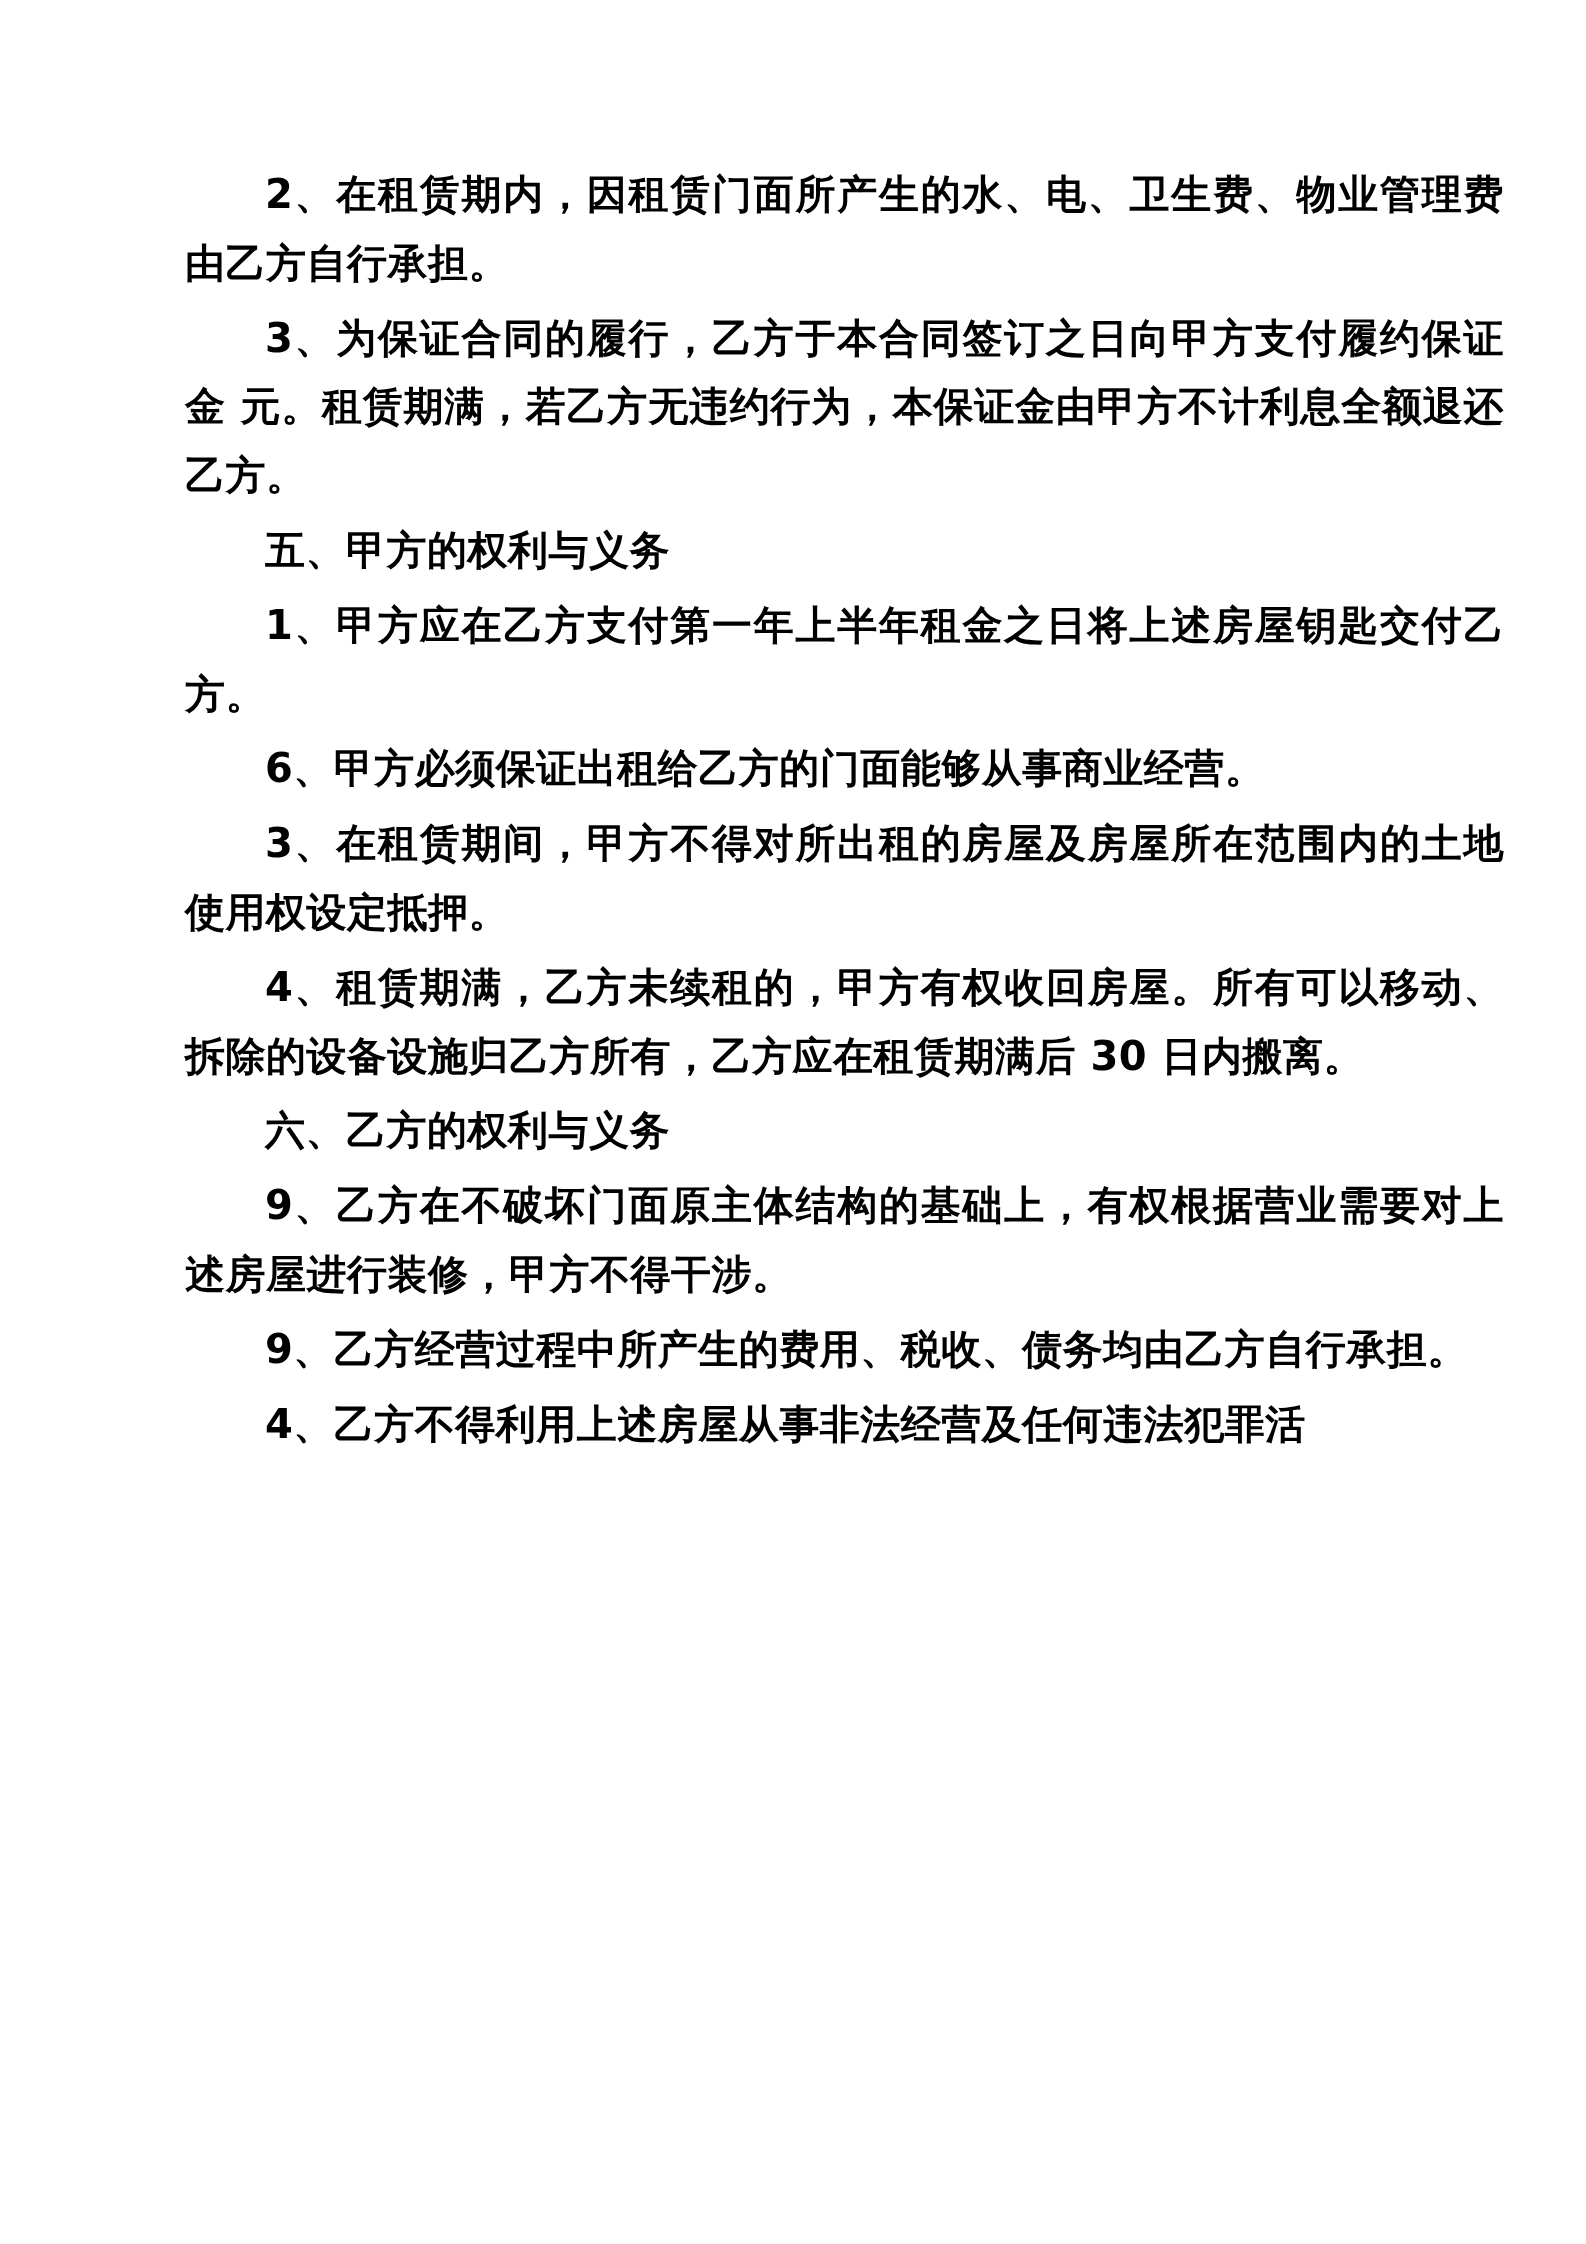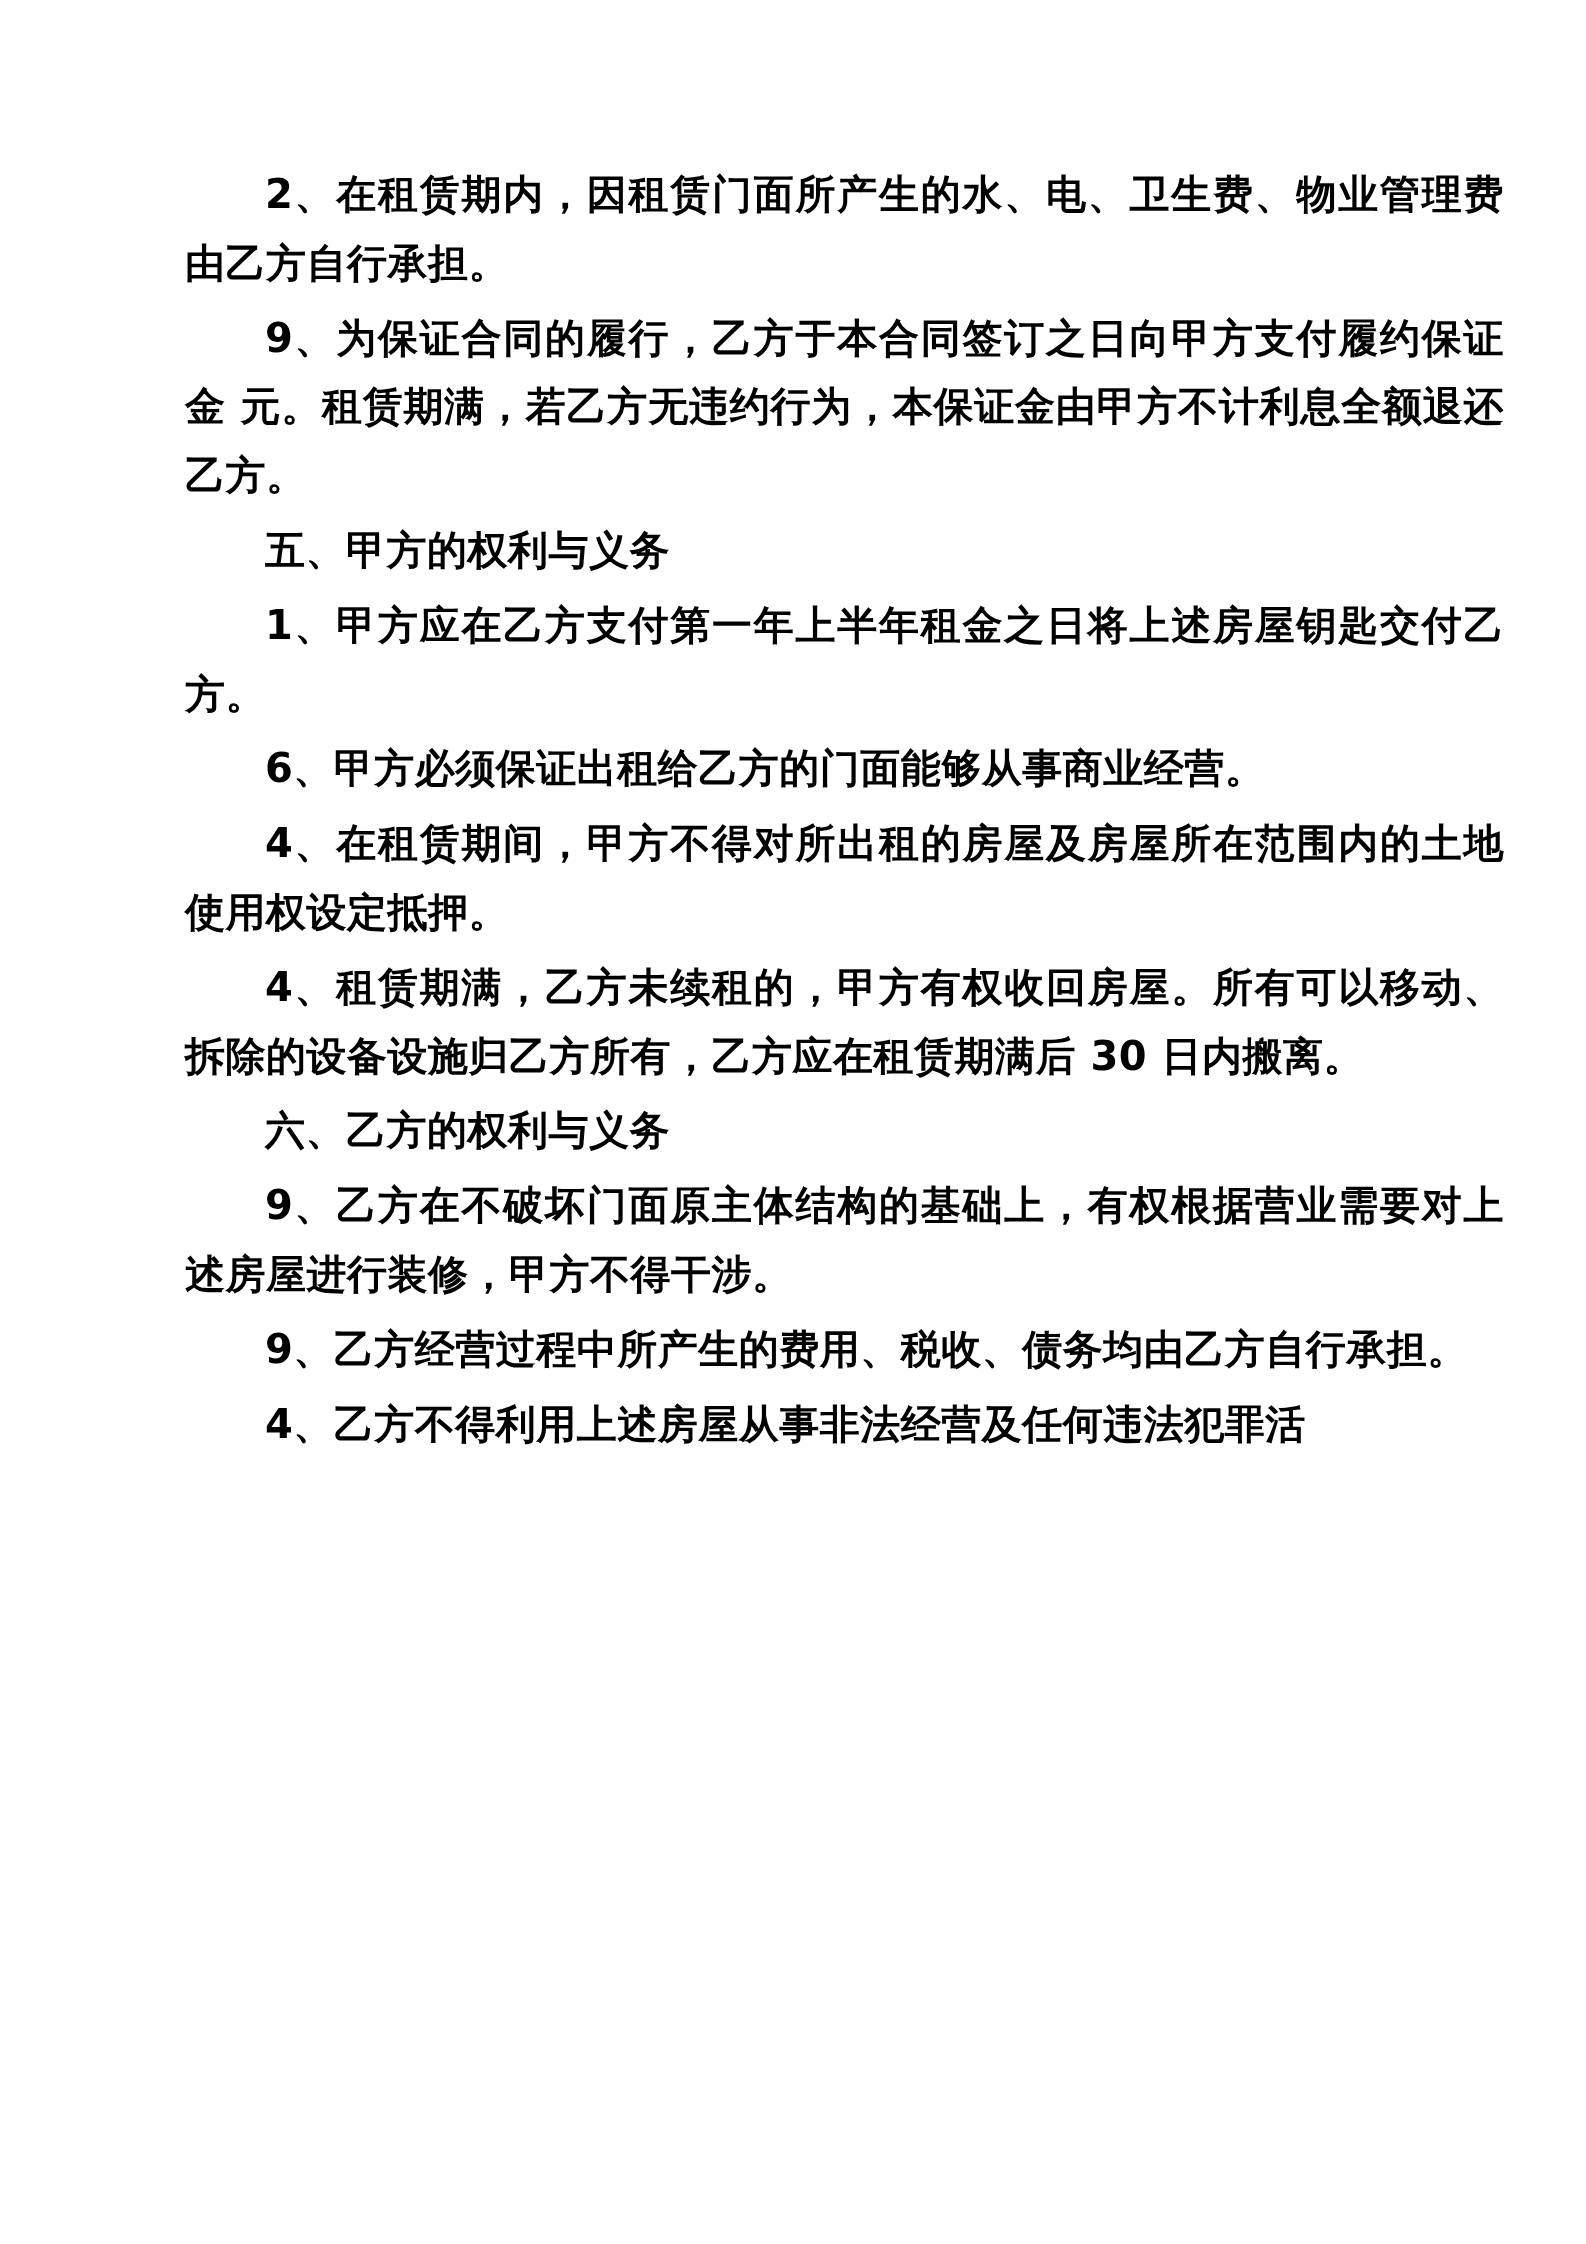--- a/index.html
+++ b/index.html
@@ -33,24 +33,24 @@
     margin: 0 0 6px 0;
     text-indent: 80px;
   }
 </style>
 </head>
 <body>
 
 <div class="page">
   <div class="doc-body">
     <p class="para">2、在租赁期内，因租赁门面所产生的水、电、卫生费、物业管理费由乙方自行承担。</p>
-    <p class="para">9、为保证合同的履行，乙方于本合同签订之日向甲方支付履约保证金  元。租赁期满，若乙方无违约行为，本保证金由甲方不计利息全额退还乙方。</p>
+    <p class="para">3、为保证合同的履行，乙方于本合同签订之日向甲方支付履约保证金  元。租赁期满，若乙方无违约行为，本保证金由甲方不计利息全额退还乙方。</p>
     <p class="para">五、甲方的权利与义务</p>
     <p class="para">1、甲方应在乙方支付第一年上半年租金之日将上述房屋钥匙交付乙方。</p>
     <p class="para">6、甲方必须保证出租给乙方的门面能够从事商业经营。</p>
-    <p class="para">4、在租赁期间，甲方不得对所出租的房屋及房屋所在范围内的土地使用权设定抵押。</p>
+    <p class="para">3、在租赁期间，甲方不得对所出租的房屋及房屋所在范围内的土地使用权设定抵押。</p>
     <p class="para">4、租赁期满，乙方未续租的，甲方有权收回房屋。所有可以移动、拆除的设备设施归乙方所有，乙方应在租赁期满后 30 日内搬离。</p>
     <p class="para">六、乙方的权利与义务</p>
     <p class="para">9、乙方在不破坏门面原主体结构的基础上，有权根据营业需要对上述房屋进行装修，甲方不得干涉。</p>
     <p class="para">9、乙方经营过程中所产生的费用、税收、债务均由乙方自行承担。</p>
     <p class="para">4、乙方不得利用上述房屋从事非法经营及任何违法犯罪活</p>
   </div>
 </div>
 
 </body></html>

